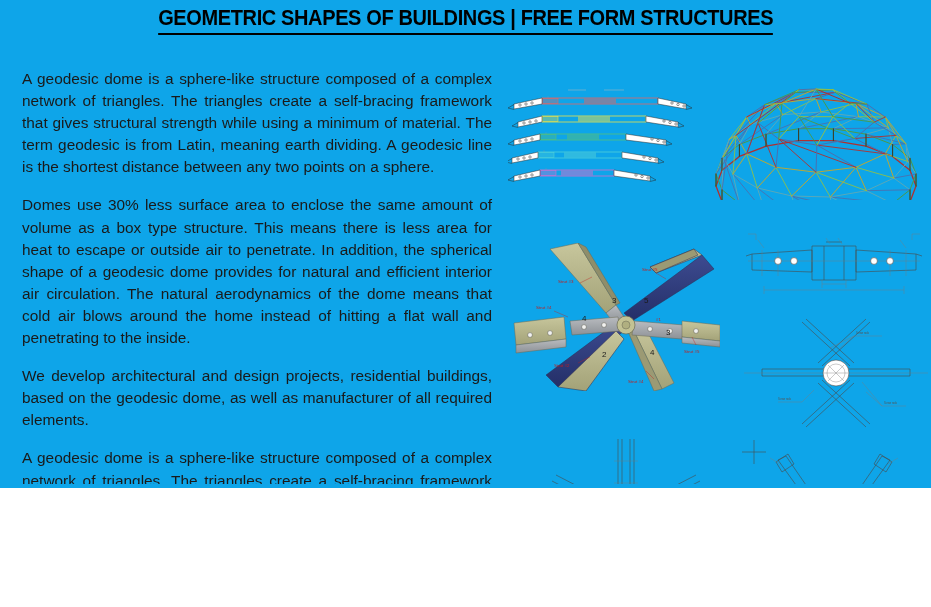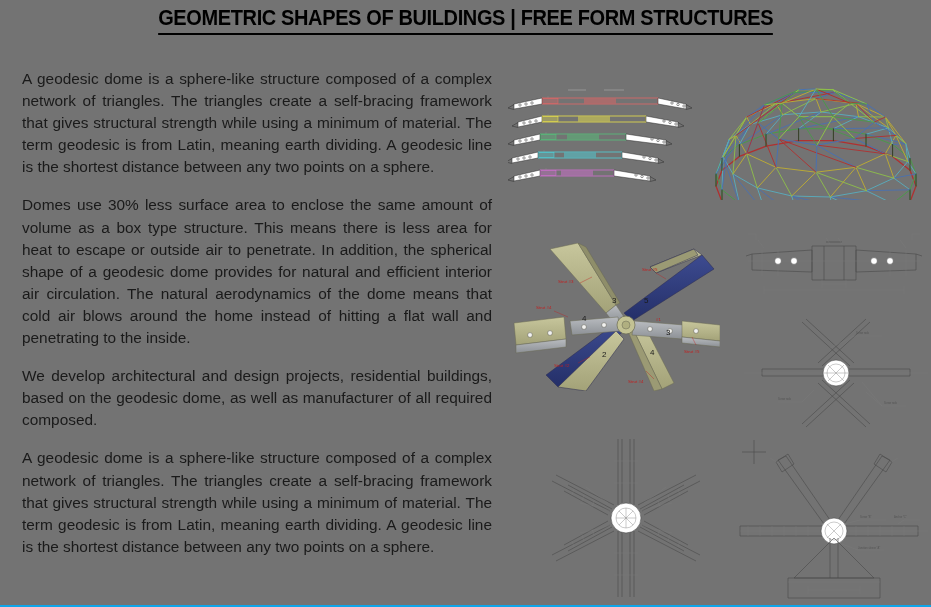--- a/index.html
+++ b/index.html
@@ -6,25 +6,25 @@
     margin: 0;
     padding: 0;
     background: #ffffff;
   }
   body {
     font-family: "Liberation Sans", sans-serif;
   }
   #page {
     position: relative;
     width: 931px;
-    height: 607px;
-    background: #737373;
+    height: 488px;
+    background: #0ea5e9;
     overflow: hidden;
     box-sizing: border-box;
-    border-bottom: 2px solid #0ea5e9;
+    border-bottom: 4px solid #0ea5e9;
   }
 
   
   #title-bar {
     position: absolute;
     left: 0;
     top: 6px;
     width: 931px;
     text-align: center;
   }
@@ -88,21 +88,21 @@
 
 <div id="page">
 
   <div id="title-bar">
     <span id="page-title">GEOMETRIC SHAPES OF BUILDINGS | FREE FORM STRUCTURES</span>
   </div>
 
   <div id="text-col">
     <p class="para">A geodesic dome is a sphere-like structure composed of a complex network of triangles. The triangles create a self-bracing framework that gives structural strength while using a minimum of material. The term geodesic is from Latin, meaning earth dividing. A geodesic line is the shortest distance between any two points on a sphere.</p>
     <p class="para">Domes use 30% less surface area to enclose the same amount of volume as a box type structure. This means there is less area for heat to escape or outside air to penetrate. In addition, the spherical shape of a geodesic dome provides for natural and efficient interior air circulation. The natural aerodynamics of the dome means that cold air blows around the home instead of hitting a flat wall and penetrating to the inside.</p>
-    <p class="para">We develop architectural and design projects, residential buildings, based on the geodesic dome, as well as manufacturer of all required composed.</p>
+    <p class="para">We develop architectural and design projects, residential buildings, based on the geodesic dome, as well as manufacturer of all required elements.</p>
     <p class="para tight">A geodesic dome is a sphere-like structure composed of a complex network of triangles. The triangles create a self-bracing framework that gives structural strength while using a minimum of material. The term geodesic is from Latin, meaning earth dividing. A geodesic line is the shortest distance between any two points on a sphere.</p>
   </div>
 
   <div class="fig" id="fig-strut-colors">
     <svg viewBox="0 0 190 98" xmlns="http://www.w3.org/2000/svg">
       <g id="strutrows">
           <rect x="34" y="10" width="116" height="6" fill="none" stroke="#e06666" stroke-width="0.8"></rect>
           <rect x="34" y="10.4" width="16" height="5.2" fill="#e06666" fill-opacity="0.35" stroke="#e06666" stroke-width="0.6"></rect>
           <rect x="76" y="10.4" width="32" height="5.2" fill="#e06666" fill-opacity="0.5" stroke="none"></rect>
           <g stroke="#2a2a2a" stroke-width="0.5" fill="#ffffff">

